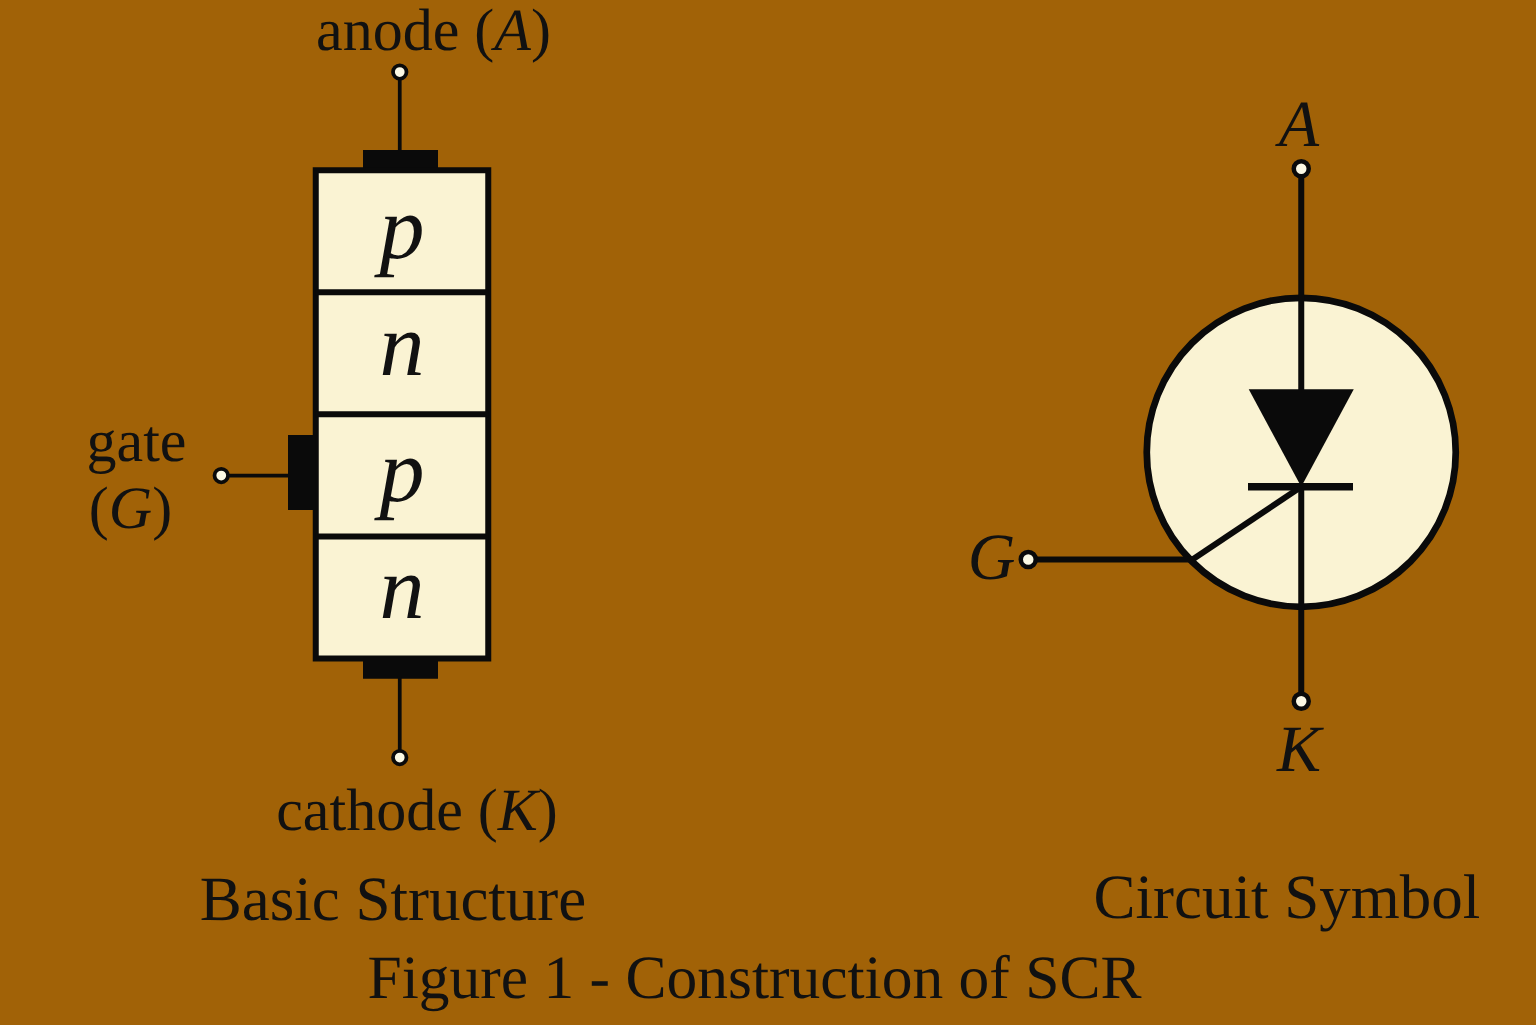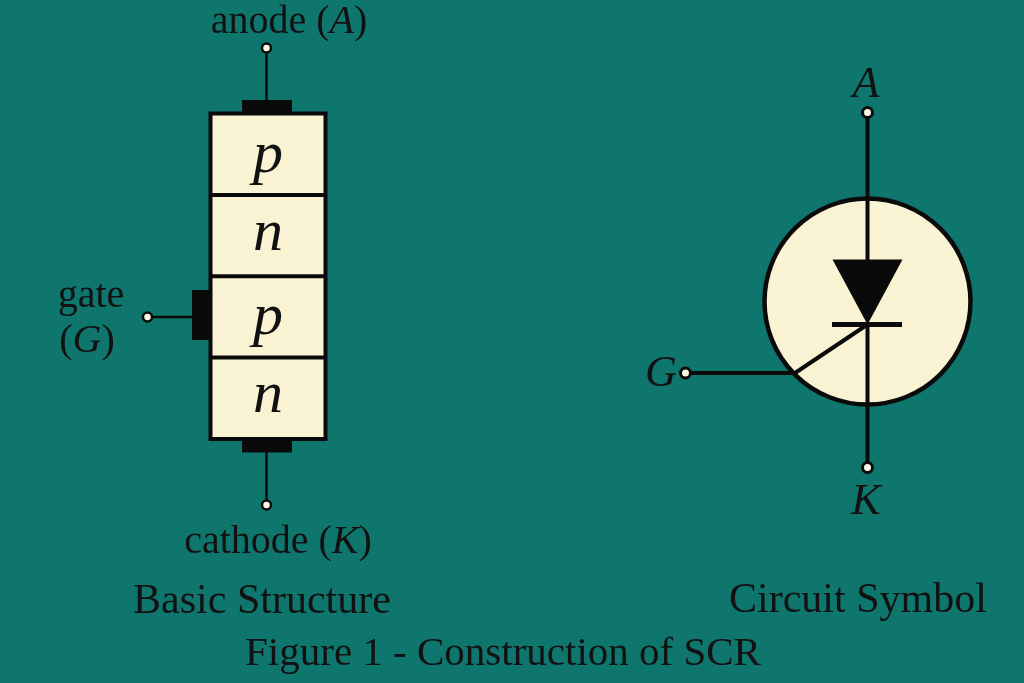--- a/index.html
+++ b/index.html
@@ -4,21 +4,21 @@
 <style>
   html, body {
     margin: 0;
     padding: 0;
     background: #ffffff;
   }
   .canvas {
     position: relative;
     width: 1024px;
     height: 683px;
-    background: #0f766e;
+    background: #a16207;
     overflow: hidden;
     font-family: "Liberation Serif", "DejaVu Serif", serif;
   }
   .canvas svg {
     position: absolute;
     left: 0;
     top: 0;
     font-family: "Liberation Serif", "DejaVu Serif", serif;
   }
   text {

